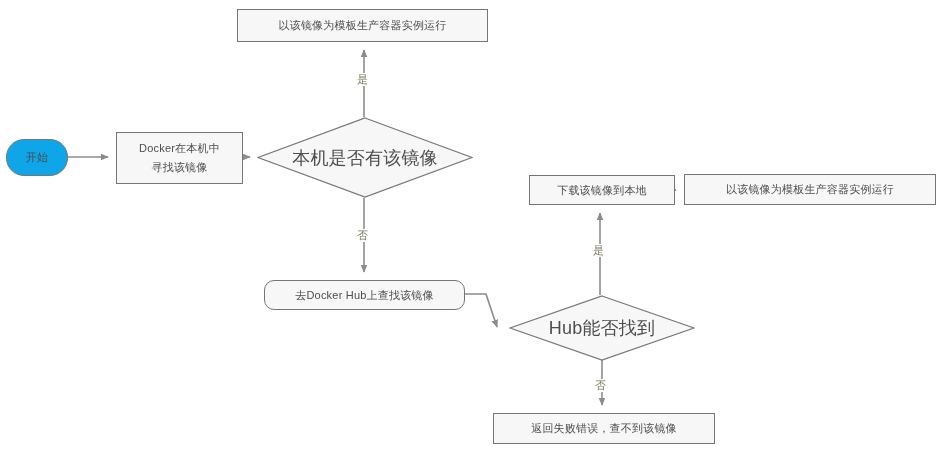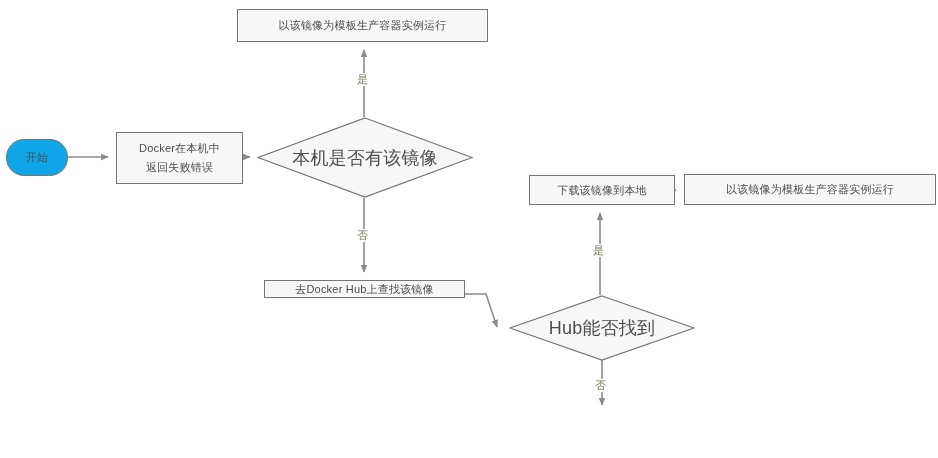--- a/index.html
+++ b/index.html
@@ -102,53 +102,56 @@
 
     <path d="M670,190 L676,190" fill="none" stroke="#8c8c8c" stroke-width="1.6" marker-end="url(#arrow)"></path>
   </svg>
 
   <div class="node terminator" style="left:6px; top:139px; width:62px; height:37px;">
     <span>开始</span>
   </div>
 
   <div class="node" style="left:116px; top:132px; width:127px; height:52px;">
     <span>Docker在本机中
-返回失败错误</span>
+寻找该镜像</span>
   </div>
 
   <div class="diamond-wrap" style="left:257px; top:117px; width:216px; height:81px;">
     <svg viewBox="0 0 216 81" preserveAspectRatio="none" xmlns="http://www.w3.org/2000/svg">
       <polygon points="108,1 215,40.5 108,80 1,40.5" fill="#f7f7f7" stroke="#767676" stroke-width="1.2" vector-effect="non-scaling-stroke"></polygon>
     </svg>
     <div class="diamond-label">本机是否有该镜像</div>
   </div>
 
   <div class="node" style="left:237px; top:9px; width:251px; height:33px;">
     <span>以该镜像为模板生产容器实例运行</span>
   </div>
 
-  <div class="node" style="left:264px; top:280px; width:201px; height:18px;">
+  <div class="node" style="left:264px; top:280px; width:201px; height:30px;border-radius:10px;">
     <span>去Docker Hub上查找该镜像</span>
   </div>
 
   <div class="diamond-wrap" style="left:509px; top:295px; width:186px; height:66px;">
     <svg viewBox="0 0 186 66" preserveAspectRatio="none" xmlns="http://www.w3.org/2000/svg">
       <polygon points="93,1 185,33 93,65 1,33" fill="#f7f7f7" stroke="#767676" stroke-width="1.2" vector-effect="non-scaling-stroke"></polygon>
     </svg>
     <div class="diamond-label">Hub能否找到</div>
   </div>
 
   <div class="node" style="left:529px; top:175px; width:146px; height:30px;">
     <span>下载该镜像到本地</span>
   </div>
 
   <div class="node" style="left:684px; top:174px; width:252px; height:31px;">
     <span>以该镜像为模板生产容器实例运行</span>
   </div>
 
+  <div class="node" style="left:493px; top:413px; width:222px; height:31px;">
+    <span>返回失败错误，查不到该镜像</span>
+  </div>
 
   <div class="edge-label" style="left:356px; top:73px;">是</div>
 
   <div class="edge-label" style="left:356px; top:229px;">否</div>
 
   <div class="edge-label" style="left:592px; top:244px;">是</div>
 
   <div class="edge-label" style="left:594px; top:379px;">否</div>
 
 </div>

